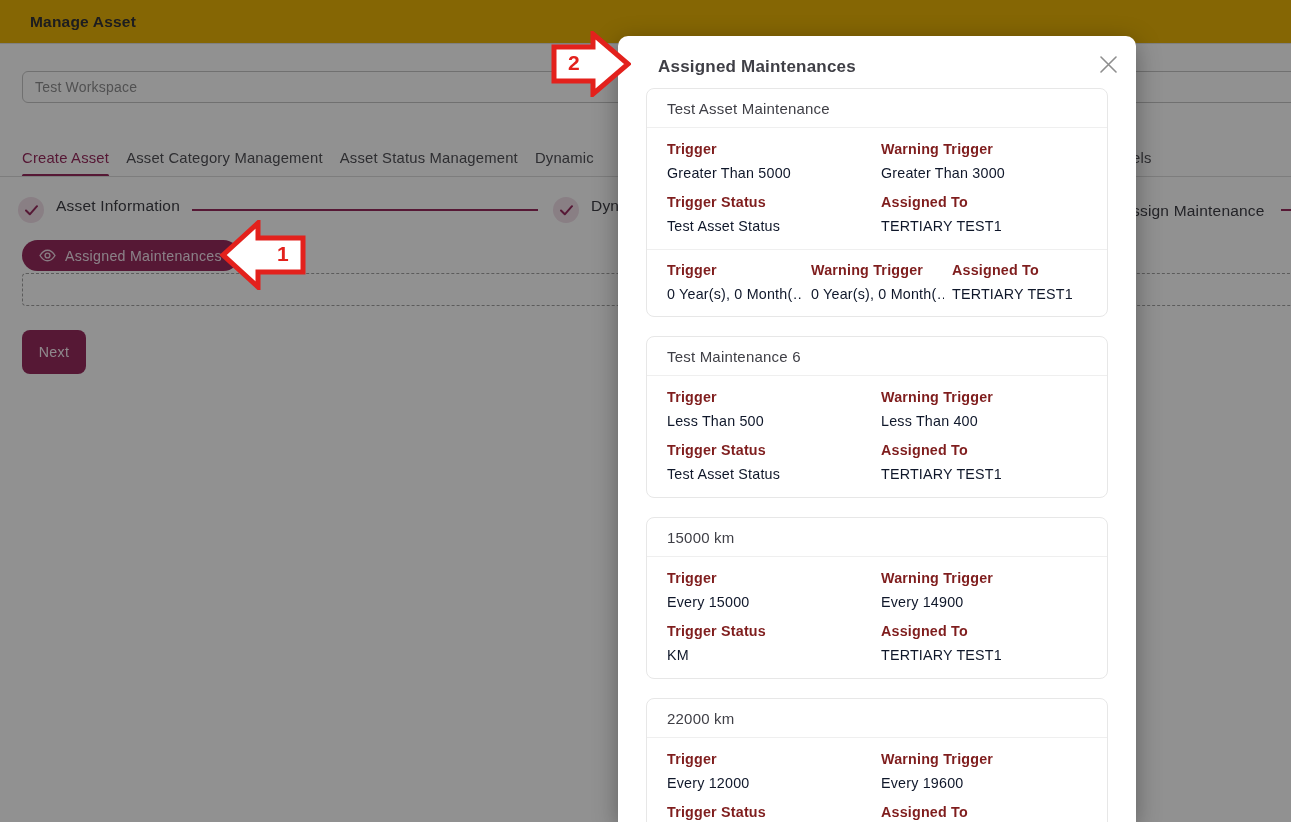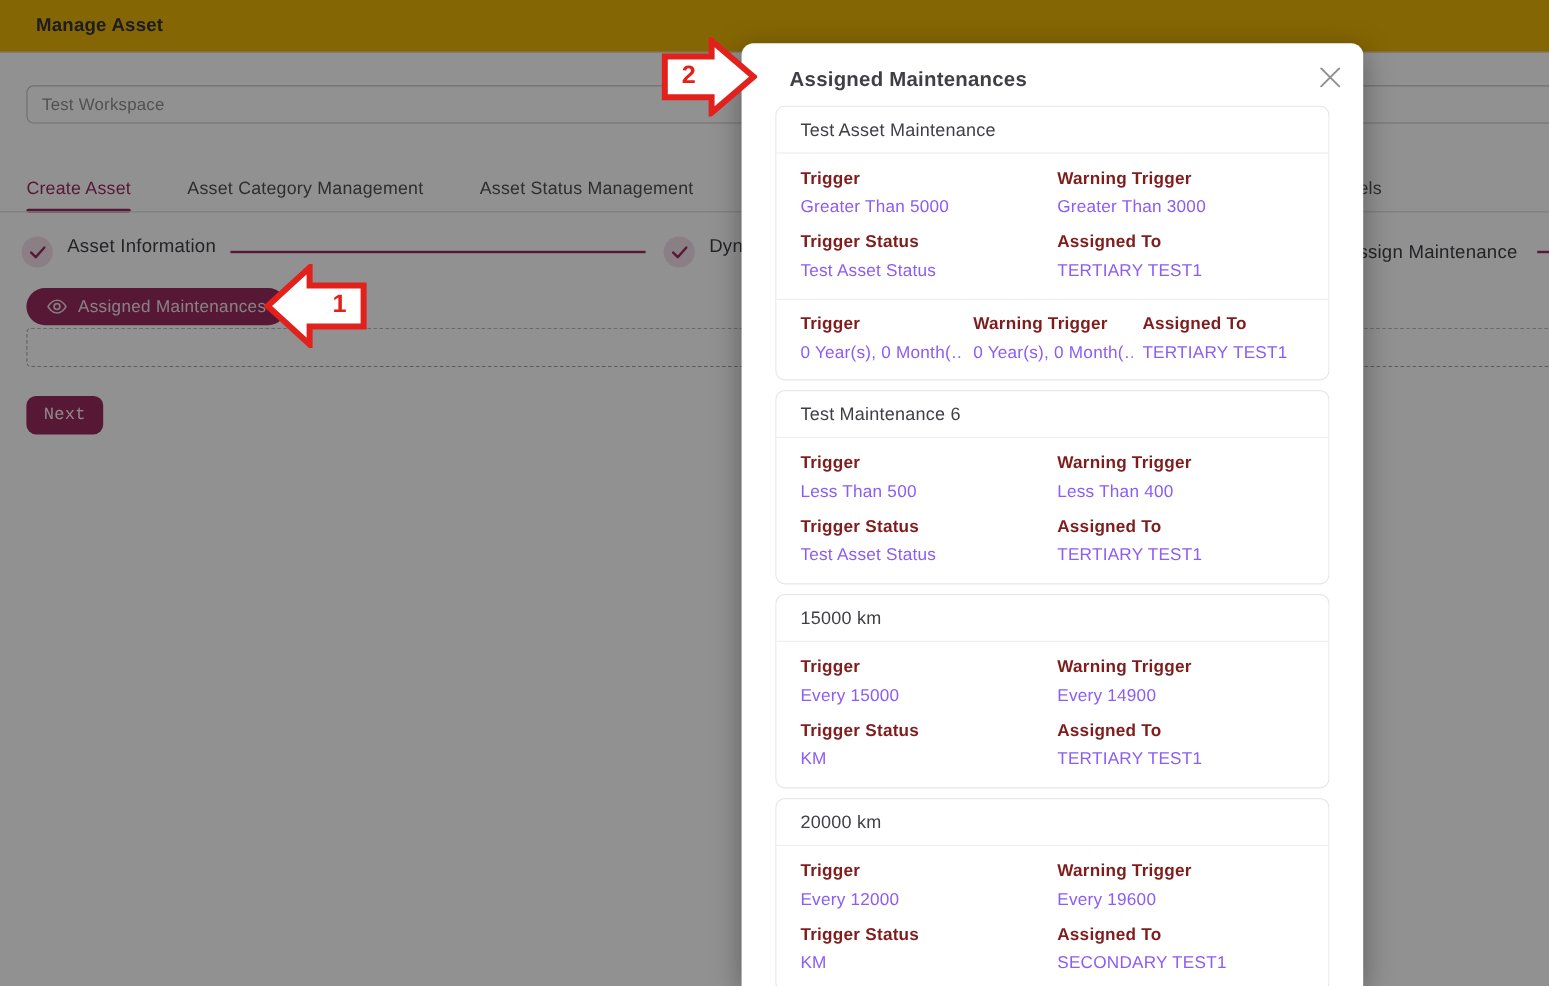--- a/index.html
+++ b/index.html
@@ -11,21 +11,21 @@
   }
   
   .page { position:absolute; inset:0; z-index:1; }
   .app-header { position:absolute; left:0; top:0; right:0; height:44px; background:#eab308; border-bottom:1px solid #E2E2E2; }
   .app-title { position:absolute; left:30px; top:13px; font-size:15.5px; font-weight:600; color:#333338; }
   .workspace-input {
     position:absolute; left:22px; top:71px; width:calc(100% - 14px); height:32px;
     border:1px solid #C6C6C6; border-radius:6px; padding:0 12px; font-family:inherit;
     font-size:14px; color:#8F8F90; background:#fff; letter-spacing:.2px; outline:none;
   }
-  .tabs { position:absolute; left:22px; top:140px; height:36px; display:flex; gap:47px; align-items:stretch; }
+  .tabs { position:absolute; left:22px; top:140px; height:36px; display:flex; gap:17px; align-items:stretch; }
   .tab { position:relative; display:flex; align-items:center; font-size:14.8px; color:#515157; cursor:pointer; white-space:nowrap; }
   .tab.active { color:var(--accent); font-weight:500; }
   .tab.active::after { content:""; position:absolute; left:0; right:0; bottom:-1px; height:3px; background:var(--accent); border-radius:2px; }
   .tab-fragment { position:absolute; left:1132px; top:140px; height:36px; display:flex; align-items:center; font-size:14.8px; color:#515157; }
   .tabs-divider { position:absolute; left:0; right:0; top:176px; height:1px; background:#DCDCDC; }
   .step { position:absolute; top:197px; display:flex; gap:12px; }
   .step1 { left:18px; } .step2 { left:553px; }
   .step-circle { width:26px; height:26px; border-radius:50%; background:#F1DFE9; display:flex; align-items:center; justify-content:center; flex-shrink:0; }
   .step-label { font-size:15.5px; color:#3F3F46; white-space:nowrap; }
   .step3-label { position:absolute; left:1132px; top:202px; font-size:15.5px; color:#3F3F46; white-space:nowrap; }
@@ -33,42 +33,42 @@
   .line1 { left:192px; top:209px; width:346px; }
   .line2 { left:1281px; top:209px; width:14px; }
   .am-btn {
     position:absolute; left:22px; top:240px; height:31px; border:none; border-radius:16px;
     background:var(--accent); display:flex; align-items:center; gap:9px; padding:0 17px;
     font-family:inherit; font-size:14.2px; color:#F3E2ED; letter-spacing:.3px; cursor:pointer;
   }
   .am-btn .icn { display:flex; align-items:center; }
   .dashed-box { position:absolute; left:22px; top:273px; width:calc(100% - 14px); height:33px; border:1px dashed #A3A3A3; border-radius:4px; }
   .next-btn {
-    position:absolute; left:22px; top:330px; width:64px; height:32px; border:none; border-radius:8px;
-    background:var(--accent); color:#FBEFF6; font-family:Liberation Mono, monospace; font-size:14.2px; letter-spacing:.3px; cursor:pointer;
+    position:absolute; left:22px; top:330px; width:64px; height:44px; border:none; border-radius:8px;
+    background:var(--accent); color:#FBEFF6; font-family:Liberation Sans, sans-serif; font-size:14.2px; letter-spacing:.3px; cursor:pointer;
   }
   
   .overlay { position:absolute; inset:0; background:rgba(0,0,0,0.43); z-index:10; }
   
   .modal {
     position:absolute; left:618px; top:36px; width:518px; bottom:0; background:#fff;
     border-radius:10px 10px 0 0; box-shadow:0 6px 24px rgba(0,0,0,.35); z-index:20;
   }
   .modal-title { position:absolute; left:40px; top:21px; font-size:17px; font-weight:600; color:#3F3F46; }
   .modal-close { position:absolute; left:478px; top:16px; width:24px; height:24px; display:flex; align-items:center; justify-content:center; cursor:pointer; }
-  .cards { position:absolute; left:28px; right:28px; top:52px; bottom:0; display:flex; flex-direction:column; gap:8px; overflow:hidden; }
+  .cards { position:absolute; left:28px; right:28px; top:52px; bottom:0; display:flex; flex-direction:column; gap:19px; overflow:hidden; }
   .card { border:1px solid #E7E7E7; border-radius:8px; background:#fff; flex-shrink:0; }
   .card-title { padding:11px 20px 10px; font-size:15px; color:#3F3F46; border-bottom:1px solid #EFEFEF; }
   .card-section { display:grid; padding:13px 20px 15px; row-gap:13px; }
   .card-section.cols2 { grid-template-columns:214px 1fr; }
   .card-section.cols3 { grid-template-columns:144px 141px 1fr; padding:12px 20px 14px; }
   .sec-top-border { border-top:1px solid #EFEFEF; }
   .cell { min-width:0; padding-right:8px; }
   .cell-label { font-size:14.3px; font-weight:600; color:#7f1d1d; margin-bottom:8px; white-space:nowrap; }
-  .cell-value { font-size:14.3px; color:#8b5cf6; white-space:nowrap; overflow:hidden; }
+  .cell-value { font-size:14.3px; color:#0f172a; white-space:nowrap; overflow:hidden; }
   
   .arrow { position:absolute; z-index:30; }
   .arrow1 { left:220px; top:220px; }
   .arrow2 { left:551px; top:31px; }
   .arrow-num { position:absolute; z-index:31; width:22px; text-align:center; font-size:21px; font-weight:bold; color:var(--arrow-red); }
   .num1 { left:272px; top:242px; }
   .num2 { left:563px; top:51px; }
 </style>
 </head>
 <body>
@@ -205,21 +205,21 @@
             <div class="cell-label">Trigger Status</div>
             <div class="cell-value">KM</div>
           </div>
           <div class="cell">
             <div class="cell-label">Assigned To</div>
             <div class="cell-value">TERTIARY TEST1</div>
           </div>
         </div>
       </div>
       <div class="card">
-        <div class="card-title">20000 km</div>
+        <div class="card-title">22000 km</div>
         <div class="card-section cols2">
           <div class="cell">
             <div class="cell-label">Trigger</div>
             <div class="cell-value">Every 12000</div>
           </div>
           <div class="cell">
             <div class="cell-label">Warning Trigger</div>
             <div class="cell-value">Every 19600</div>
           </div>
           <div class="cell">

